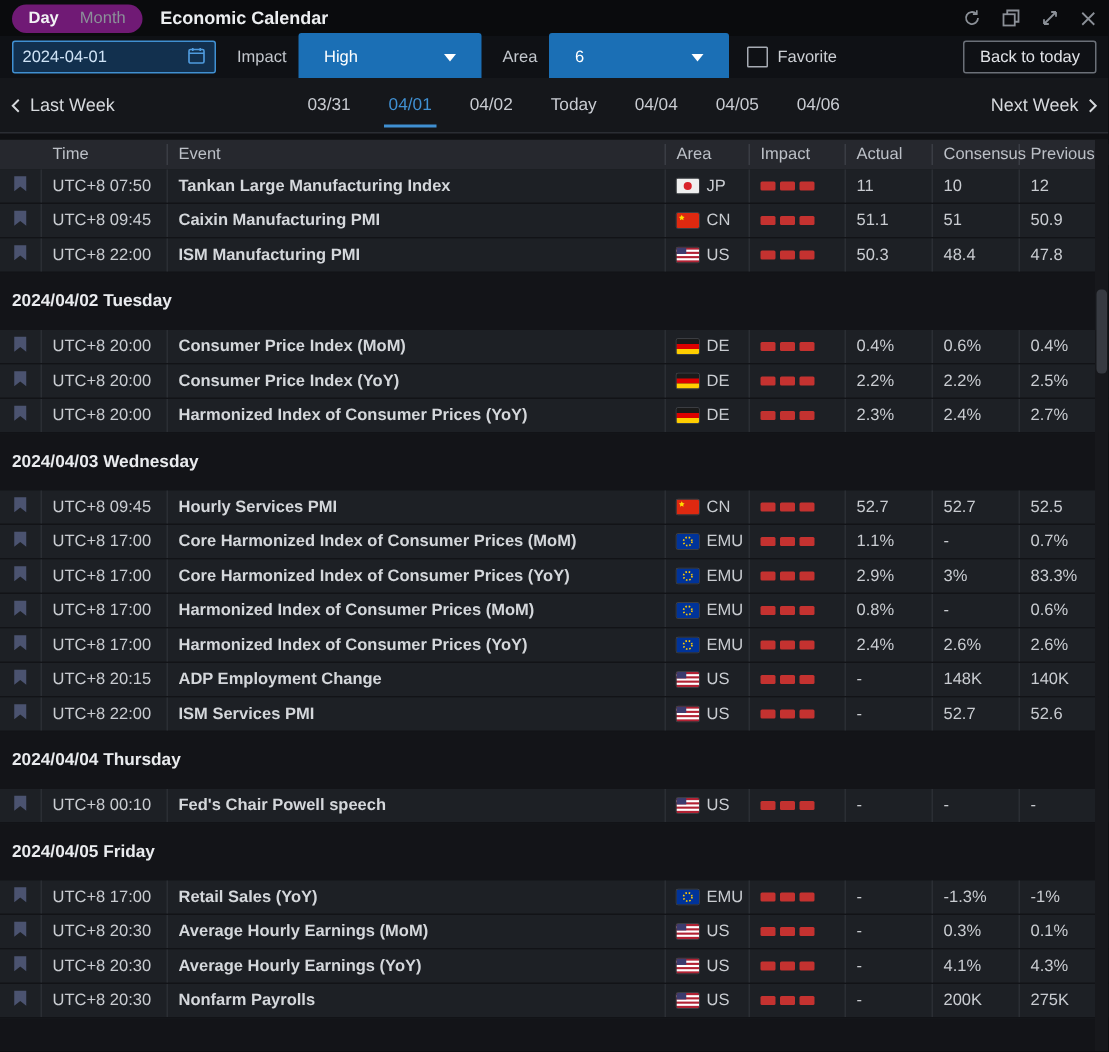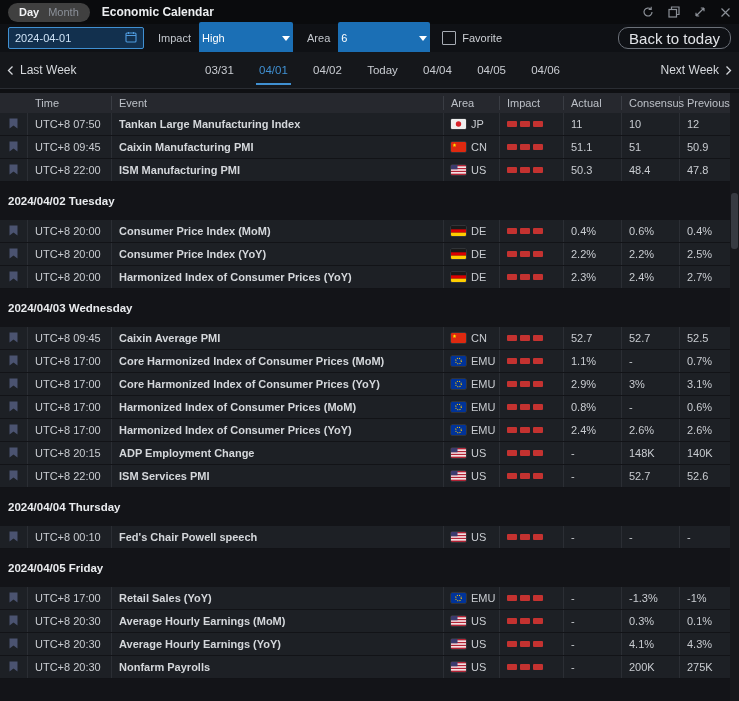--- a/index.html
+++ b/index.html
@@ -2,40 +2,40 @@
 <html style="--accent: #4090d2; --dropdown: #1b6fb5; --red: #c43230;"><head>
 <meta charset="utf-8">
 <style>
   html,body{margin:0;padding:0;background:#0a0b0d;}
   body{width:739px;height:701px;overflow:hidden;font-family:"Liberation Sans",sans-serif;
        -webkit-font-smoothing:antialiased;color:#cdd0d5;position:relative;font-size:11px;}
   .app{position:absolute;inset:0;display:flex;flex-direction:column;}
 
   
   .titlebar{height:24px;background:#0a0b0d;display:flex;align-items:center;padding:0 8px;flex:none;}
-  .pill{display:flex;align-items:center;background:#404040;border-radius:10px;height:19px;padding:0 11px;gap:9px;}
+  .pill{display:flex;align-items:center;background:#701a75;border-radius:10px;height:19px;padding:0 11px;gap:14px;}
   .pill .tab{color:#8b9099;cursor:pointer;}
   .pill .tab.active{color:#f2f3f5;font-weight:bold;}
   .win-title{margin-left:12px;color:#eceef0;font-weight:bold;font-size:12px;}
   .win-icons{margin-left:auto;display:flex;align-items:center;gap:14px;}
   .win-icons svg{display:block;}
 
   
   .filterbar{height:28px;background:#0f1115;display:flex;align-items:center;padding:0 8px;flex:none;gap:8px;}
   .date-input{width:122px;height:20px;background:#12304e;border:1px solid var(--accent);border-radius:2px;
               display:flex;align-items:center;justify-content:space-between;padding:0 6px;color:#cfe3f6;}
   .lbl{color:#c3c7cd;margin-left:6px;}
   .dropdown{height:32px;background:var(--dropdown);border-radius:2px;display:flex;align-items:center;
-            justify-content:space-between;padding:0 3px;color:#fff;}
+            justify-content:space-between;padding:0 17px;color:#fff;}
   .dd-impact{width:88px;} .dd-area{width:86px;}
   .caret{width:0;height:0;border-left:4px solid transparent;border-right:4px solid transparent;border-top:5px solid #fff;}
   .fav{display:flex;align-items:center;gap:6px;margin-left:4px;}
   .checkbox{width:12px;height:12px;border:1px solid #a7acb4;background:transparent;border-radius:1px;}
-  .btn-back{margin-left:auto;height:20px;border:1px solid #6b7078;border-radius:10px;background:transparent;
-            color:#e2e4e8;display:flex;align-items:center;padding:0 10px;font-size:15px;}
+  .btn-back{margin-left:auto;height:20px;border:1px solid #6b7078;border-radius:2px;background:transparent;
+            color:#e2e4e8;display:flex;align-items:center;padding:0 10px;font-size:11px;}
 
   
   .weeknav{height:36px;background:#15171b;border-bottom:1px solid #2a2d33;position:relative;flex:none;
            display:flex;align-items:center;padding:0 6px;}
   .wk-side{display:flex;align-items:center;gap:5px;color:#d6d9dd;font-size:12px;}
   .wk-next{margin-left:auto;}
   .wk-days{position:absolute;left:205px;width:355px;display:flex;justify-content:space-between;}
   .day-item{color:#c9ccd2;font-size:11.5px;position:relative;padding:9px 0;cursor:pointer;}
   .day-item.active{color:var(--accent);}
   .day-item.active::after{content:"";position:absolute;left:-3px;right:-3px;bottom:0;height:2px;background:var(--accent);}
@@ -357,21 +357,21 @@
         </div>
         <div class="section">
           <div class="section-label">2024/04/03 Wednesday</div>
           <div class="row">
             <div class="cell c-icon">
               <span><svg width="9" height="11" viewBox="0 0 9 11">
                   <path d="M0.5 0.5h8v10L4.5 7.4 0.5 10.5z" fill="#4b5370"></path>
                 </svg></span>
             </div>
             <div class="cell c-time">UTC+8 09:45</div>
-            <div class="cell c-event">Caixin Average PMI</div>
+            <div class="cell c-event">Hourly Services PMI</div>
             <div class="cell c-area">
               <span class="flag">
                 <svg width="15" height="10">
                   <rect width="15" height="10" fill="#de2910"></rect>
                   <polygon points="3.5,1.2 4.1,2.4 5.4,2.6 4.45,3.5 4.7,4.8 3.5,4.2 2.3,4.8 2.55,3.5 1.6,2.6 2.9,2.4" fill="#ffde00"></polygon>
                 </svg>
               </span>
               <span>CN</span>
             </div>
             <div class="cell c-impact">
@@ -432,21 +432,21 @@
             </div>
             <div class="cell c-impact">
               <span class="bars">
                 <span class="bar"></span>
                 <span class="bar"></span>
                 <span class="bar"></span>
               </span>
             </div>
             <div class="cell c-actual">2.9%</div>
             <div class="cell c-cons">3%</div>
-            <div class="cell c-prev">3.1%</div>
+            <div class="cell c-prev">83.3%</div>
           </div>
           <div class="row">
             <div class="cell c-icon">
               <span><svg width="9" height="11" viewBox="0 0 9 11">
                   <path d="M0.5 0.5h8v10L4.5 7.4 0.5 10.5z" fill="#4b5370"></path>
                 </svg></span>
             </div>
             <div class="cell c-time">UTC+8 17:00</div>
             <div class="cell c-event">Harmonized Index of Consumer Prices (MoM)</div>
             <div class="cell c-area">

